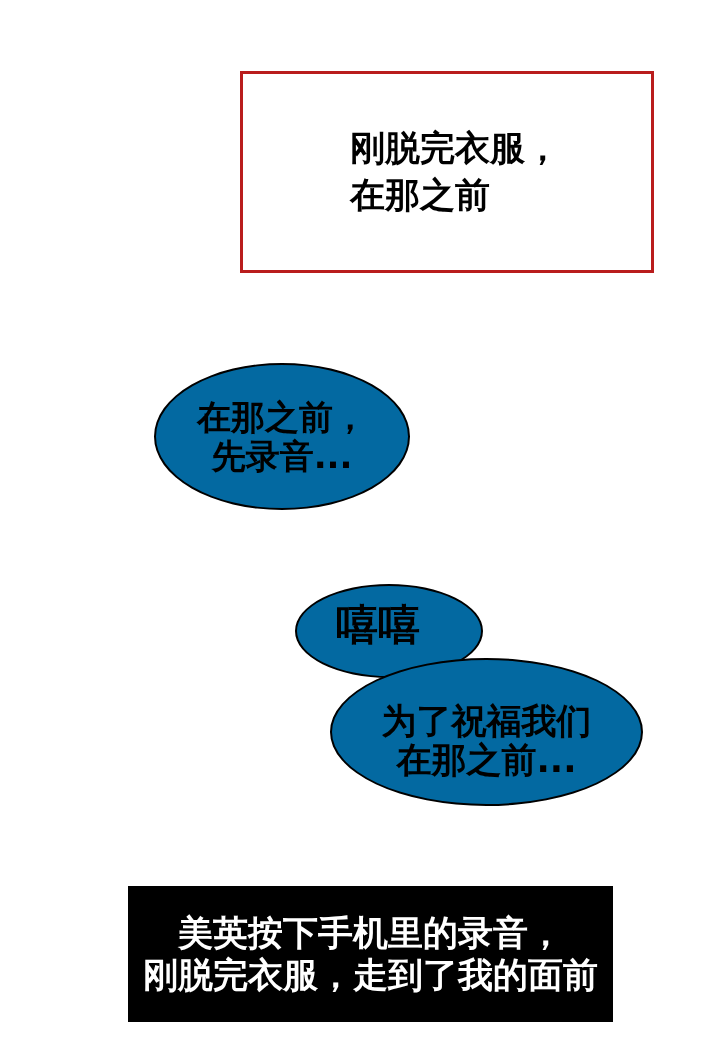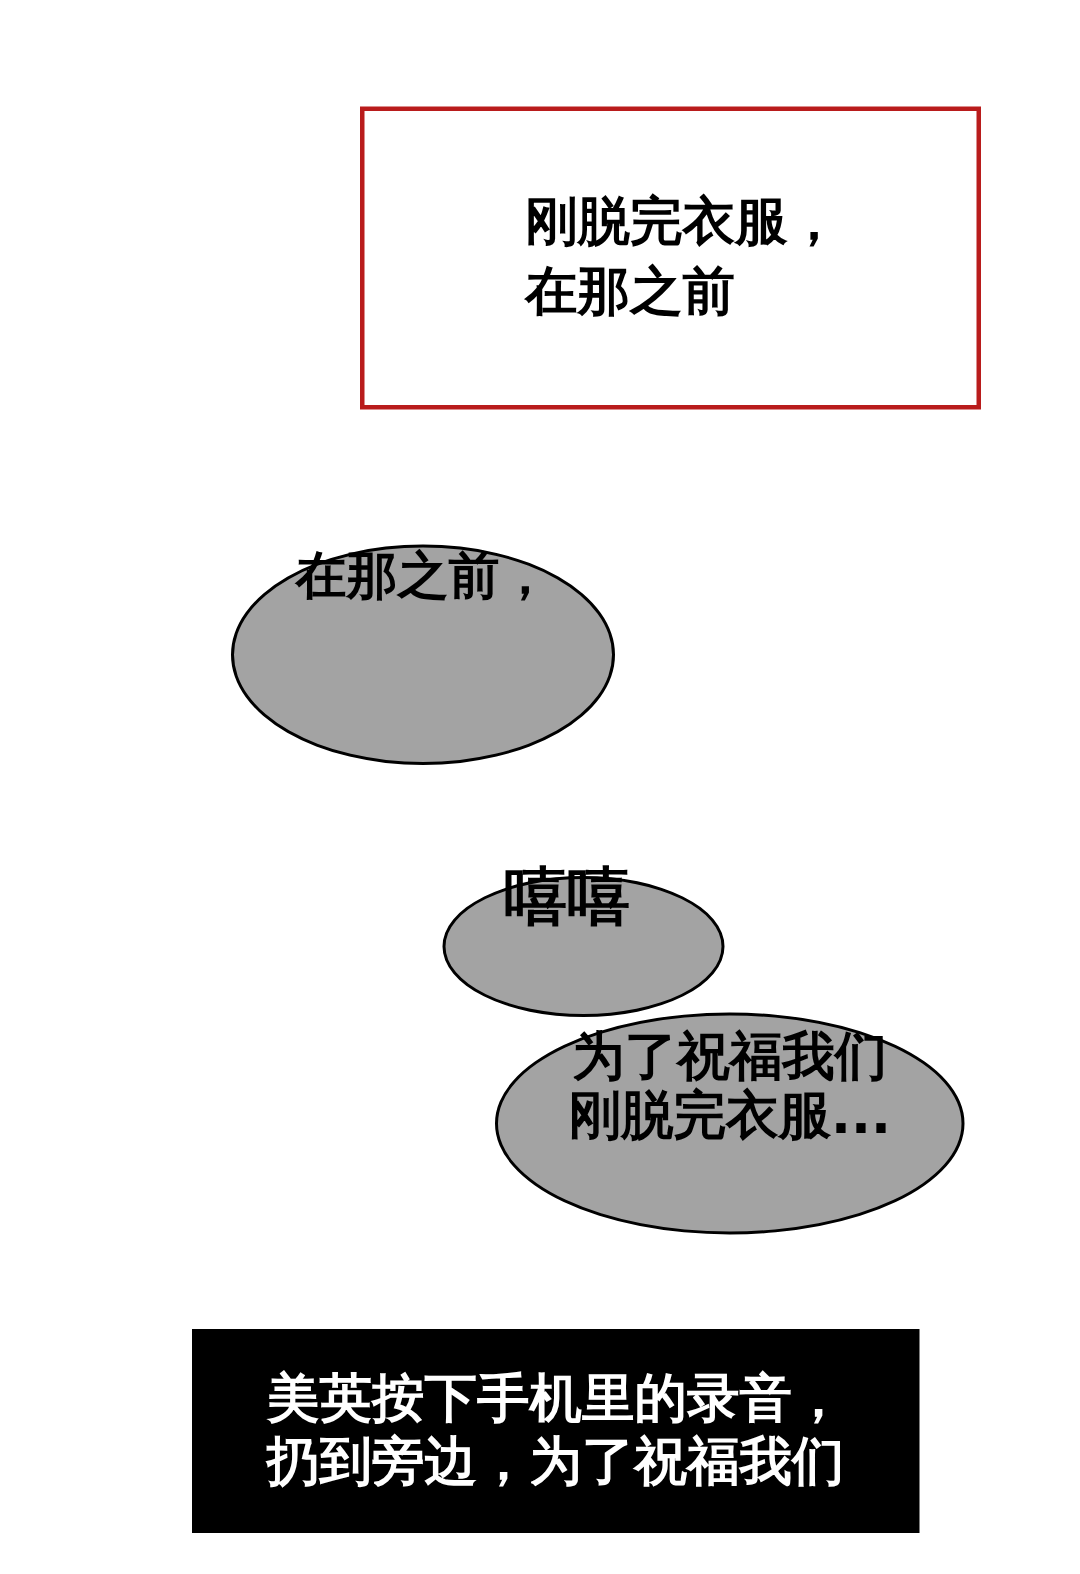--- a/index.html
+++ b/index.html
@@ -33,26 +33,26 @@
   .narration-top .txt {
     text-align: left;
     font-size: 35px;
     line-height: 47px;
     transform: translateX(8px);
     white-space: nowrap;
   }
   
   .bubble {
     position: absolute;
-    background: #a3a3a3;
+    background: #0369a1;
     border: 2px solid #000000;
     border-radius: 50%;
     box-sizing: border-box;
     display: flex;
-    align-items: flex-start;
+    align-items: center;
     justify-content: center;
   }
   .bubble .txt {
     text-align: center;
     white-space: nowrap;
   }
   .bubble-before {
     left: 154px;
     top: 363px;
     width: 256px;
@@ -70,21 +70,21 @@
     height: 94px;
     z-index: 2;
   }
   .bubble-giggle .txt {
     font-size: 42px;
     line-height: 36px;
     transform: translate(-11px, -6px);
   }
   .bubble-anniversary {
     left: 330px;
-    top: 675px;
+    top: 658px;
     width: 313px;
     height: 148px;
     z-index: 3;
   }
   .bubble-anniversary .txt {
     font-size: 35px;
     line-height: 39px;
     transform: translateY(9px);
   }
   
@@ -116,34 +116,35 @@
   <div class="narration-top">
     <div class="txt">
       <div>刚脱完衣服，</div>
       <div>在那之前</div>
     </div>
   </div>
 
   <div class="bubble bubble-before">
     <div class="txt">
       <div>在那之前，</div>
+      <div>先录音...</div>
     </div>
   </div>
 
   <div class="bubble bubble-giggle">
     <div class="txt">嘻嘻</div>
   </div>
 
   <div class="bubble bubble-anniversary">
     <div class="txt">
       <div>为了祝福我们</div>
-      <div>刚脱完衣服...</div>
+      <div>在那之前...</div>
     </div>
   </div>
 
   <div class="narration-bottom">
     <div class="txt">
       <div>美英按下手机里的录音，</div>
-      <div>扔到旁边，为了祝福我们</div>
+      <div>刚脱完衣服，走到了我的面前</div>
     </div>
   </div>
 
 </div>
 
 </body></html>

